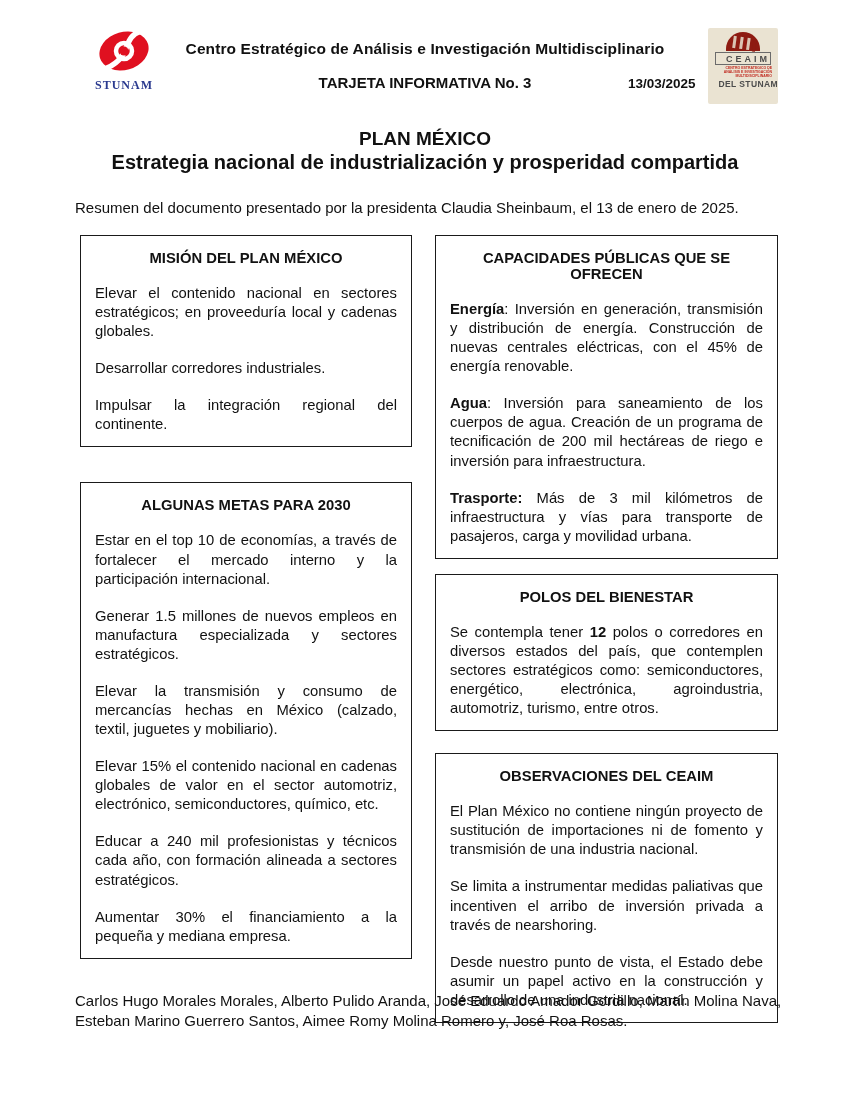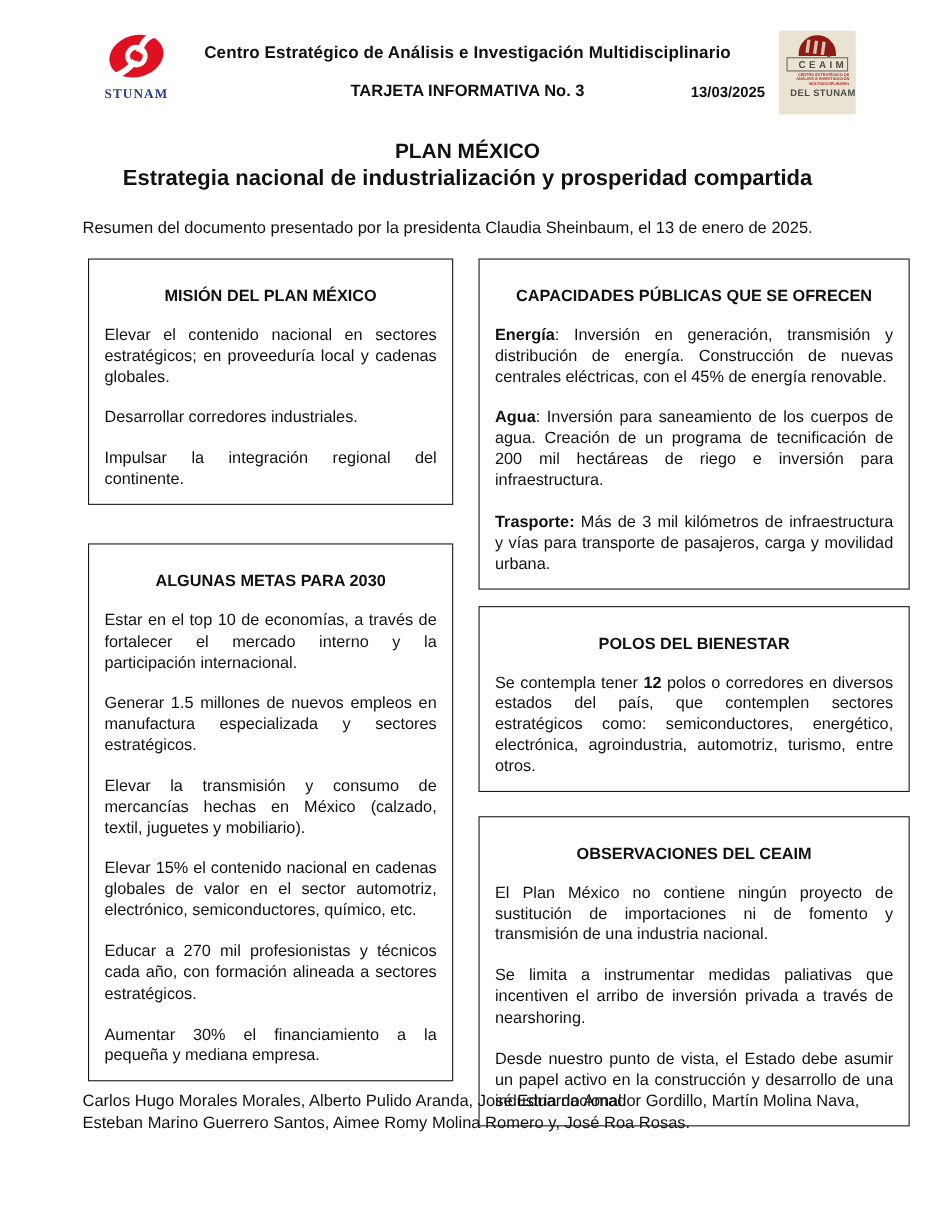--- a/index.html
+++ b/index.html
@@ -55,23 +55,23 @@
     letter-spacing:.4px;
   }
 
   
   .plan-title { position:absolute; left:0; right:0; top:128px; text-align:center; font-weight:bold; font-size:19px; }
   .plan-subtitle { position:absolute; left:0; right:0; top:151px; text-align:center; font-weight:bold; font-size:20px; }
   .intro { position:absolute; left:75px; top:199px; width:706px; font-size:15px; }
 
   
   .col-left  { position:absolute; left:80px;  top:235px; width:332px; }
-  .col-right { position:absolute; left:435px; top:235px; width:392px; }
+  .col-right { position:absolute; left:435px; top:235px; width:343px; }
   .box { border:1.5px solid #1a1a1a; background:#fff; padding:10px 14px 12px; }
-  .box-title { text-align:center; font-weight:bold; font-size:14.8px; margin-top:16px; }
+  .box-title { text-align:center; font-weight:bold; font-size:14.8px; margin-top:4px; }
   .box p { margin:18px 0 0; text-align:justify; font-size:14.8px; line-height:1.29; }
   #box-mision { min-height:202px; }
   #box-metas { min-height:460px; margin-top:35px; }
   #box-capacidades { min-height:292px; }
   #box-polos { min-height:146px; margin-top:15px; }
   #box-observaciones { min-height:253px; margin-top:22px; }
 
   
   .authors { position:absolute; left:75px; top:991px; width:708px; font-size:15px; line-height:1.35; }
 </style>
@@ -114,21 +114,21 @@
           <p>Impulsar la integración regional del continente.</p>
         </div>
     </div>
     <div class="box" id="box-metas">
       <div class="box-title">ALGUNAS METAS PARA 2030</div>
       <div>
           <p>Estar en el top 10 de economías, a través de fortalecer el mercado interno y la participación internacional.</p>
           <p>Generar 1.5 millones de nuevos empleos en manufactura especializada y sectores estratégicos.</p>
           <p>Elevar la transmisión y consumo de mercancías hechas en México (calzado, textil, juguetes y mobiliario).</p>
           <p>Elevar 15% el contenido nacional en cadenas globales de valor en el sector automotriz, electrónico, semiconductores, químico, etc.</p>
-          <p>Educar a 270 mil profesionistas y técnicos cada año, con formación alineada a sectores estratégicos.</p>
+          <p>Educar a 240 mil profesionistas y técnicos cada año, con formación alineada a sectores estratégicos.</p>
           <p>Aumentar 30% el financiamiento a la pequeña y mediana empresa.</p>
         </div>
     </div>
   </div>
 
   <div class="col-right">
     <div class="box" id="box-capacidades">
       <div class="box-title">CAPACIDADES PÚBLICAS QUE SE OFRECEN</div>
       <div>
           <p><b>Energía</b>: Inversión en generación, transmisión y distribución de energía. Construcción de nuevas centrales eléctricas, con el 45% de energía renovable.</p>

